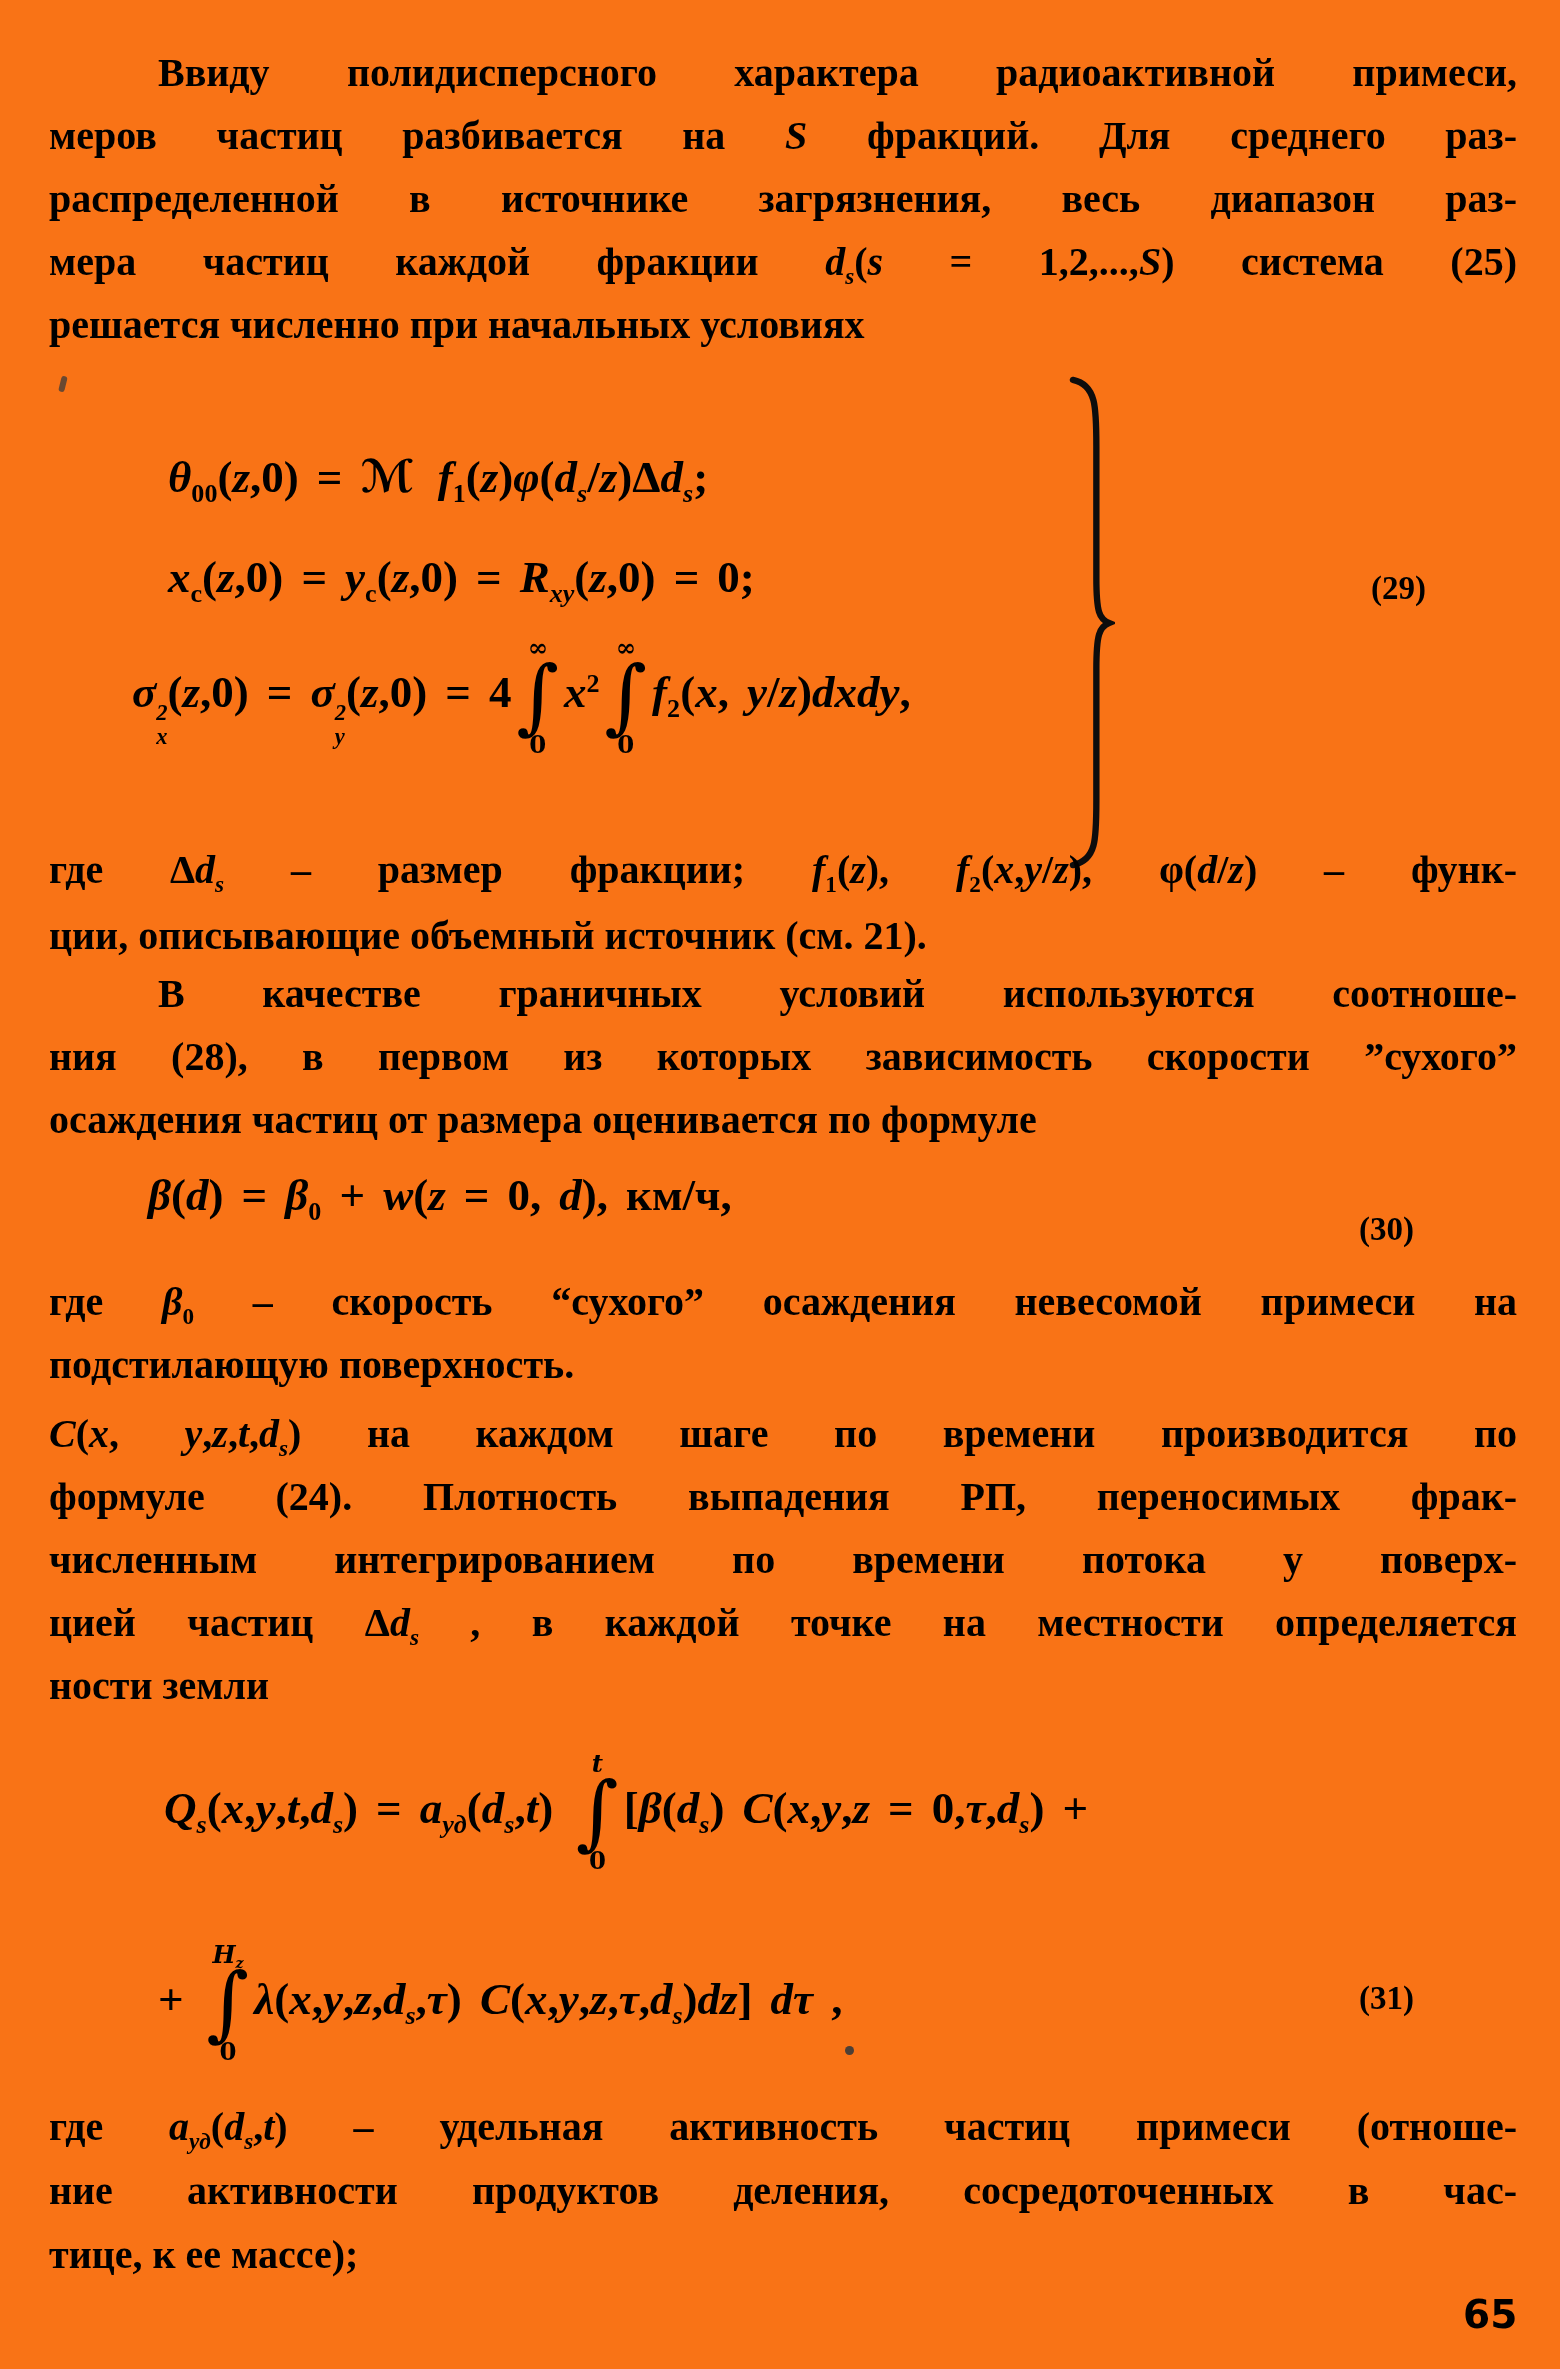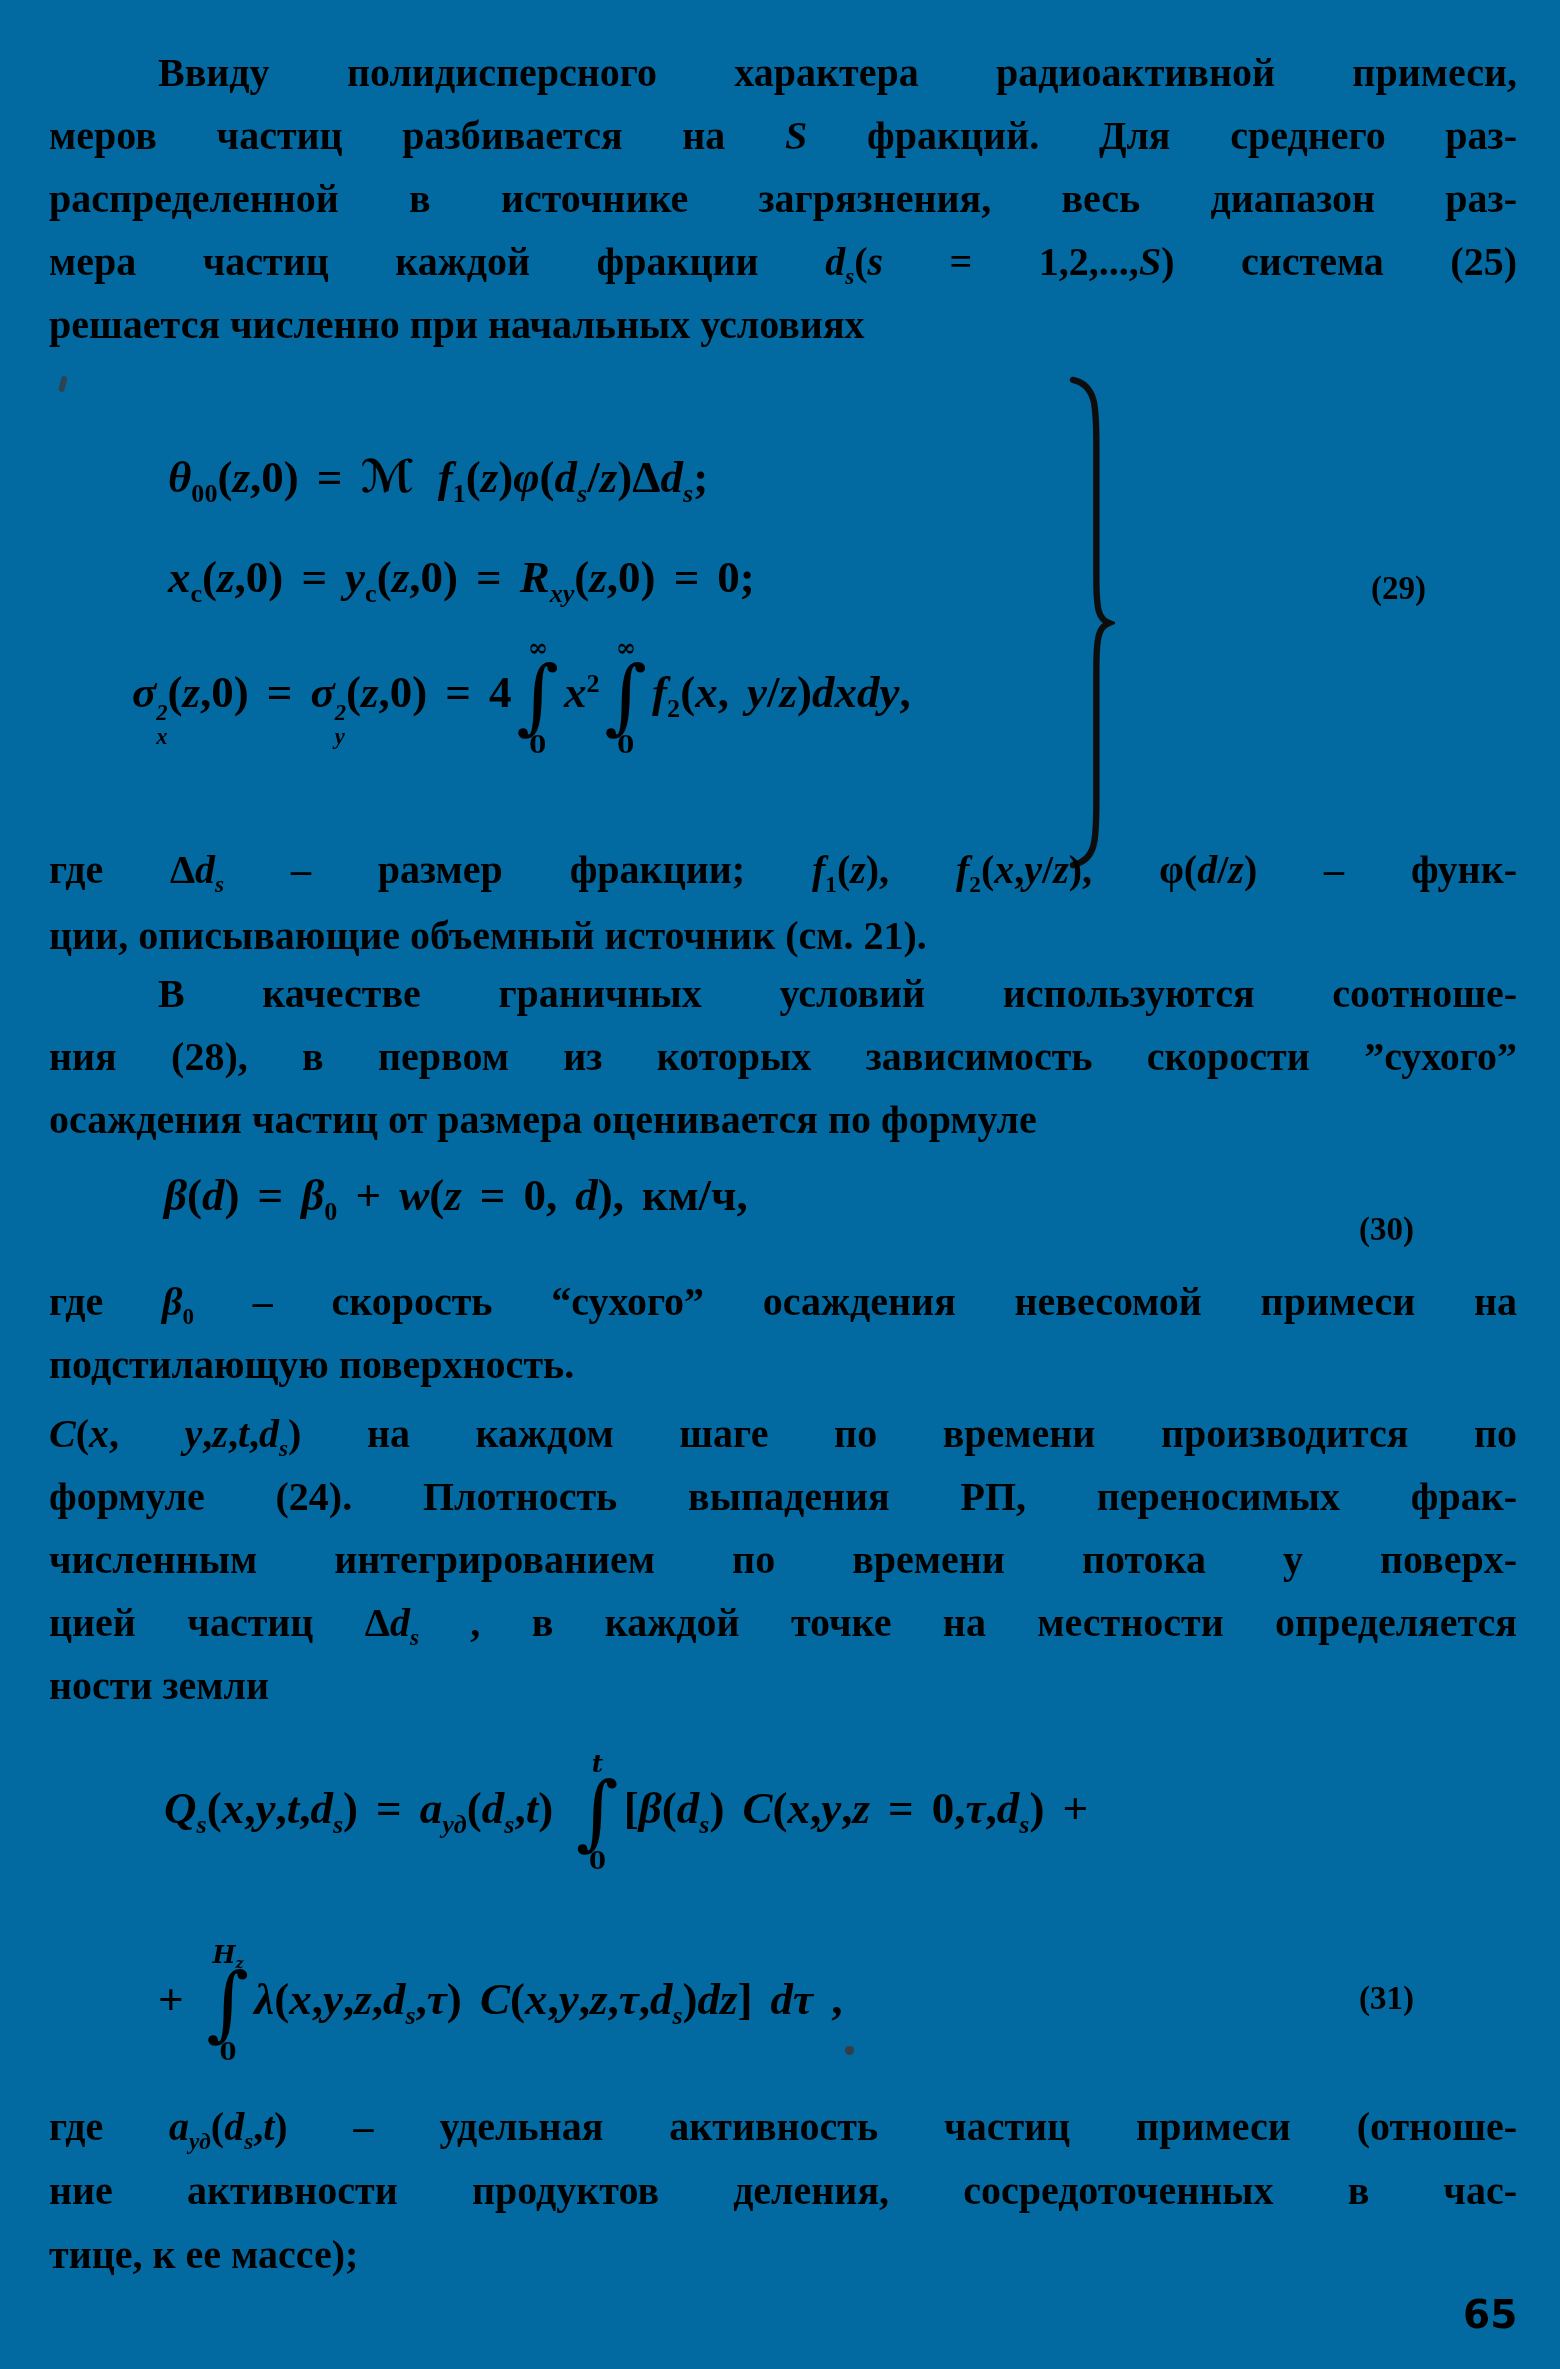--- a/index.html
+++ b/index.html
@@ -1,17 +1,17 @@
 <!DOCTYPE html>
 <html><head>
 <meta charset="utf-8">
 <style>
   html,body {margin:0; padding:0; background:#e8e8e8;}
   .page {
-    position:relative; width:1560px; height:2370px; background:#0369a1;
+    position:relative; width:1560px; height:2370px; background:#f97316;
     color:#000; font-family:"Liberation Serif", serif; font-weight:700;
     overflow:hidden;
   }
   .para {position:absolute; left:49px; width:1468px; font-size:40px;}
   .ln {text-align:justify; text-align-last:justify; line-height:63px;}
   .ln.last {text-align-last:left;}
   .ln.ind {text-indent:109px;}
   i {font-style:italic;}
   sub, sup {line-height:0;}
   sub {font-size:0.58em; vertical-align:-0.38em;}
@@ -75,21 +75,21 @@
     <div class="ln" style="line-height:66px;">где Δ<i>d</i><sub><i>s</i></sub> – размер фракции; <i>f</i><sub>1</sub>(<i>z</i>), <i>f</i><sub>2</sub>(<i>x</i>,<i>y</i>/<i>z</i>), φ(<i>d</i>/<i>z</i>) – функ-</div>
     <div class="ln last" style="line-height:66px;">ции, описывающие объемный источник (см. 21).</div>
   </div>
 
   <div class="para" style="top:962px;">
     <div class="ln ind">В качестве граничных условий используются соотноше-</div>
     <div class="ln">ния (28), в первом из которых зависимость скорости ”сухого”</div>
     <div class="ln last">осаждения частиц от размера оценивается по формуле</div>
   </div>
 
-  <div class="eq" style="left:164px; top:1170px;"><i>β</i>(<i>d</i>) = <i>β</i><sub>0</sub> + <i>w</i>(<i>z</i> = 0, <i>d</i>), км/ч,</div>
+  <div class="eq" style="left:148px; top:1170px;"><i>β</i>(<i>d</i>) = <i>β</i><sub>0</sub> + <i>w</i>(<i>z</i> = 0, <i>d</i>), км/ч,</div>
   <div class="eqlabel" style="left:1359px; top:1211px;">(30)</div>
 
   <div class="para" style="top:1270px;">
     <div class="ln">где <i>β</i><sub>0</sub> – скорость “сухого” осаждения невесомой примеси на</div>
     <div class="ln last">подстилающую поверхность.</div>
   </div>
 
   <div class="para" style="top:1402px;">
     <div class="ln"><i>C</i>(<i>x</i>, <i>y</i>,<i>z</i>,<i>t</i>,<i>d</i><sub><i>s</i></sub>) на каждом шаге по времени производится по</div>
     <div class="ln">формуле (24). Плотность выпадения РП, переносимых фрак-</div>

